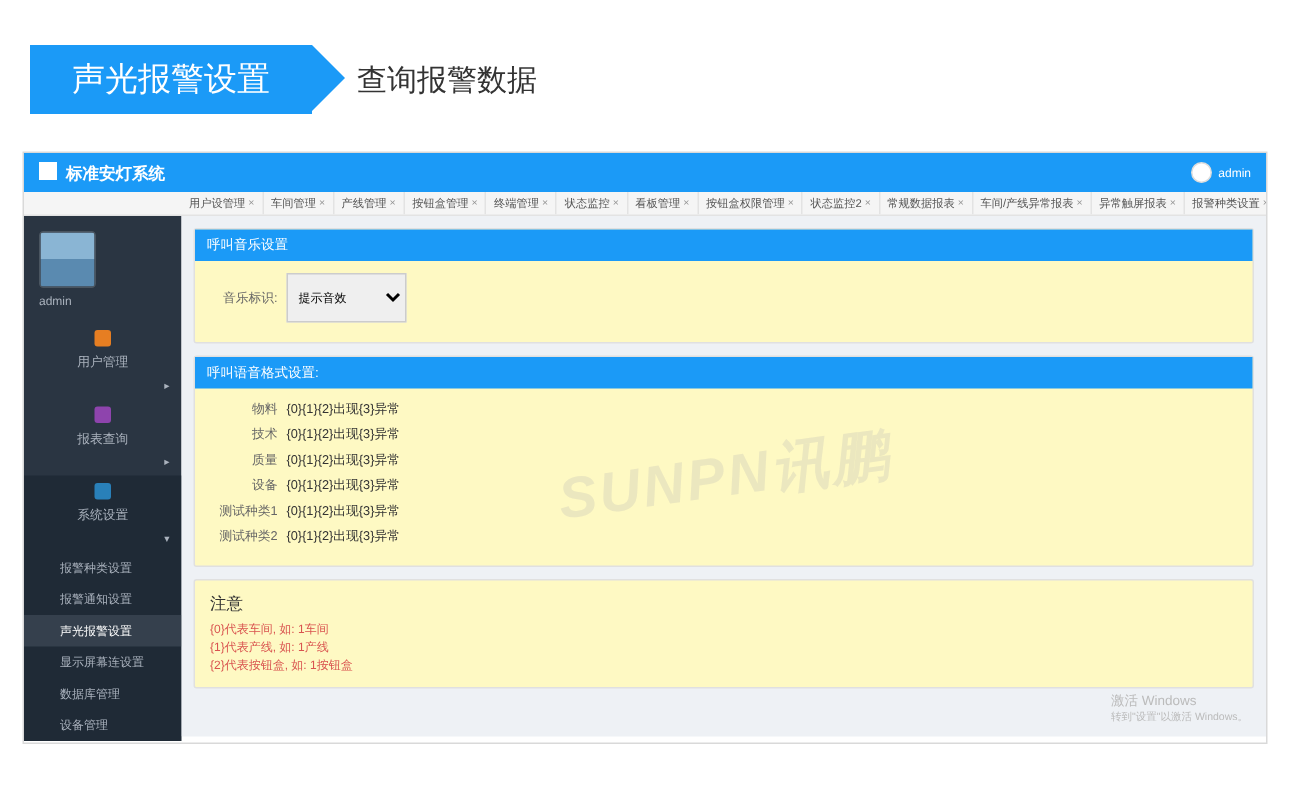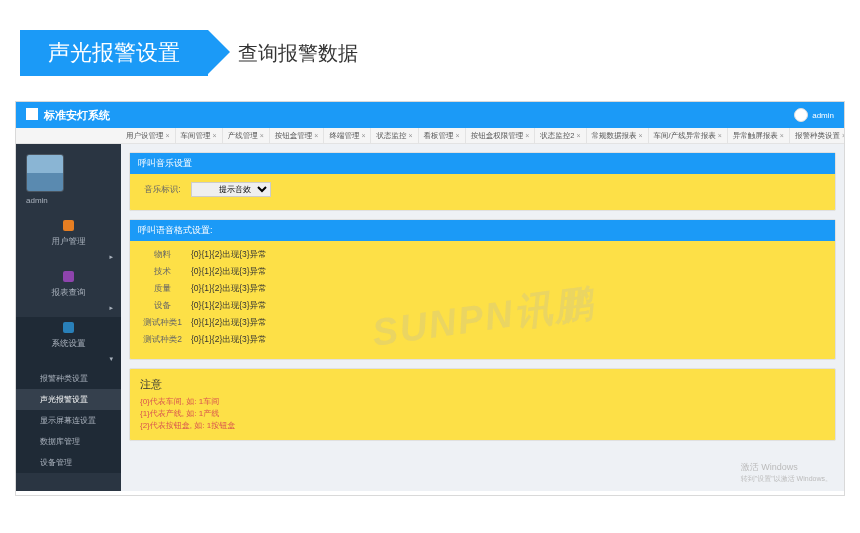--- a/index.html
+++ b/index.html
@@ -33,28 +33,28 @@
 .menu-item .mi-icon { width: 11px; height: 11px; border-radius: 2px; display: inline-block; }
 .ic-orange { background: #e67e22; } .ic-green { background: #27ae60; } .ic-purple { background: #8e44ad; } .ic-blue { background: #2980b9; }
 .menu-item .arrow { margin-left: auto; font-size: 7px; }
 .menu-item.expanded { background: #1f2a36; }
 .submenu { background: #1f2a36; }
 .submenu-item { padding: 5px 8px 5px 24px; font-size: 8px; cursor: pointer; }
 .submenu-item.active { background: #35404d; color: #fff; }
 
 .content { flex: 1; background: #eef1f5; padding: 8px; overflow-y: auto; position: relative; }
 
-.panel { background: #fde047; border: 1px solid #e0e0e0; margin-bottom: 8px; border-radius: 2px; }
+.panel { background: #fef9c3; border: 1px solid #e0e0e0; margin-bottom: 8px; border-radius: 2px; }
 .panel-hd { background: #1b9af7; color: #fff; font-size: 9px; padding: 4px 8px; }
 .panel-bd { padding: 8px 10px; font-size: 8.5px; color: #555; }
 
 .frow { display: flex; align-items: center; gap: 6px; margin-bottom: 5px; }
-.flabel { width: 45px; text-align: center; color: #666; }
+.flabel { width: 45px; text-align: right; color: #666; }
 .fval { color: #333; }
-select, input[type=text] { border: 1px solid #ccc; font-size: 8px; padding: 1px 3px; height: 15px; text-align: right; }
+select, input[type=text] { border: 1px solid #ccc; font-size: 8px; padding: 1px 3px; height: 33px; }
 input[type=text] { width: 65px; }
 select { width: 80px; }
 
 .notice-title { font-size: 11px; color: #333; margin-bottom: 4px; }
 .notice-line { color: #d9534f; font-size: 8px; line-height: 1.5; }
 
 .watermark { position: absolute; top: 50%; left: 50%; transform: translate(-50%, -50%) rotate(-8deg); font-size: 38px; color: rgba(180,180,180,.25); font-weight: bold; pointer-events: none; white-space: nowrap; letter-spacing: 2px; font-style: italic; }
 .win-activate { position: absolute; right: 12px; bottom: 8px; color: #bbb; font-size: 9px; text-align: left; line-height: 1.3; }
 .win-activate .l2 { font-size: 7px; }
 </style>
@@ -154,20 +154,21 @@
             <span>报表查询</span>
             <span class="arrow">▸</span>
           </div>
           <div class="menu-item expanded">
             <span class="mi-icon ic-blue"></span>
             <span>系统设置</span>
             <span class="arrow">▾</span>
           </div>
           <div class="submenu">
             <div class="submenu-item">报警种类设置</div>
+            <div class="submenu-item">报警通知设置</div>
             <div class="submenu-item active">声光报警设置</div>
             <div class="submenu-item">显示屏幕连设置</div>
             <div class="submenu-item">数据库管理</div>
             <div class="submenu-item">设备管理</div>
           </div>
         </div>
     </div>
 
     <div class="content">
 

